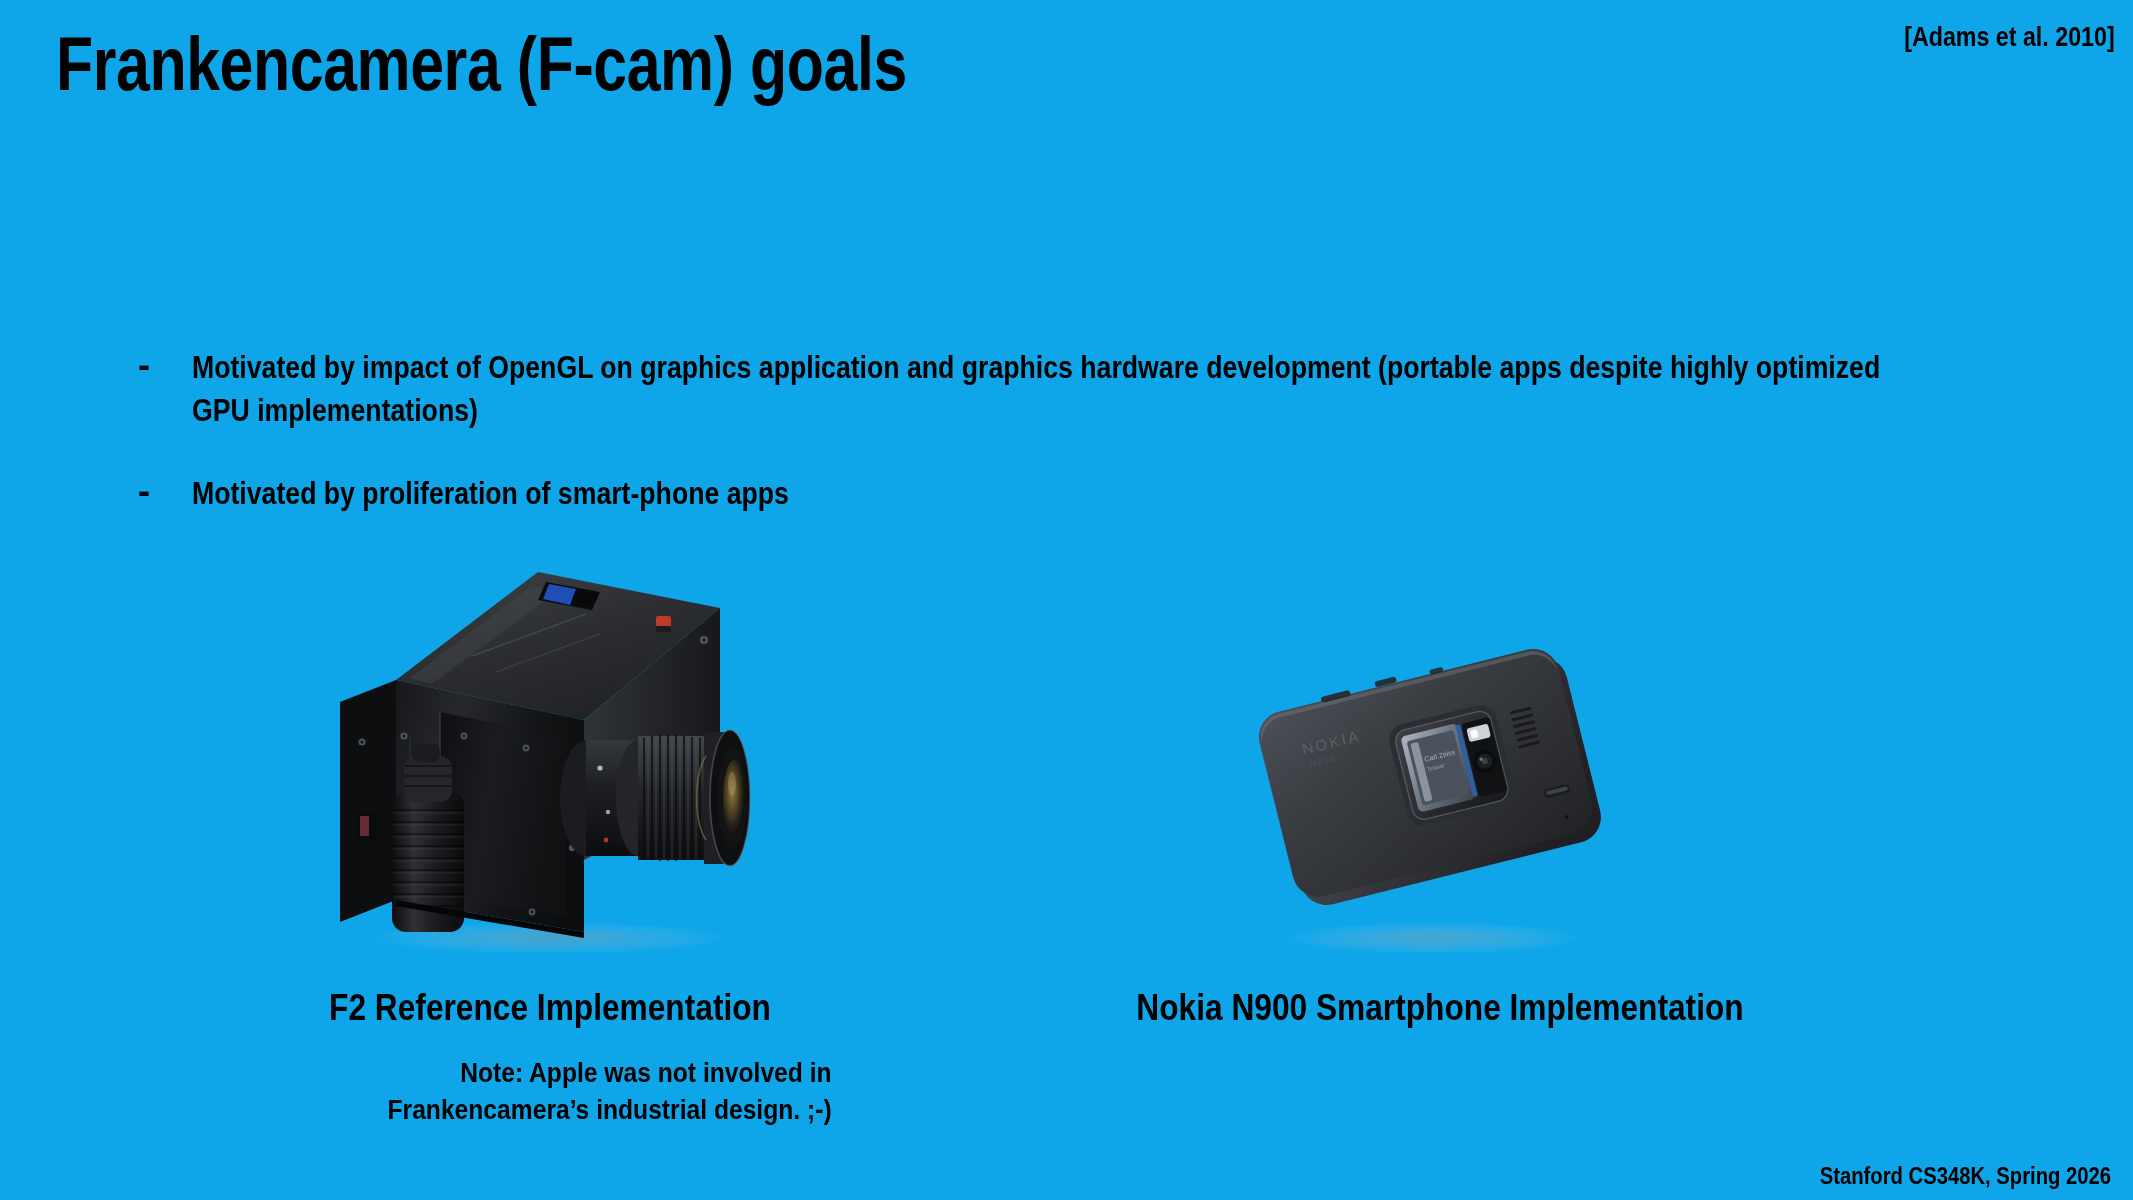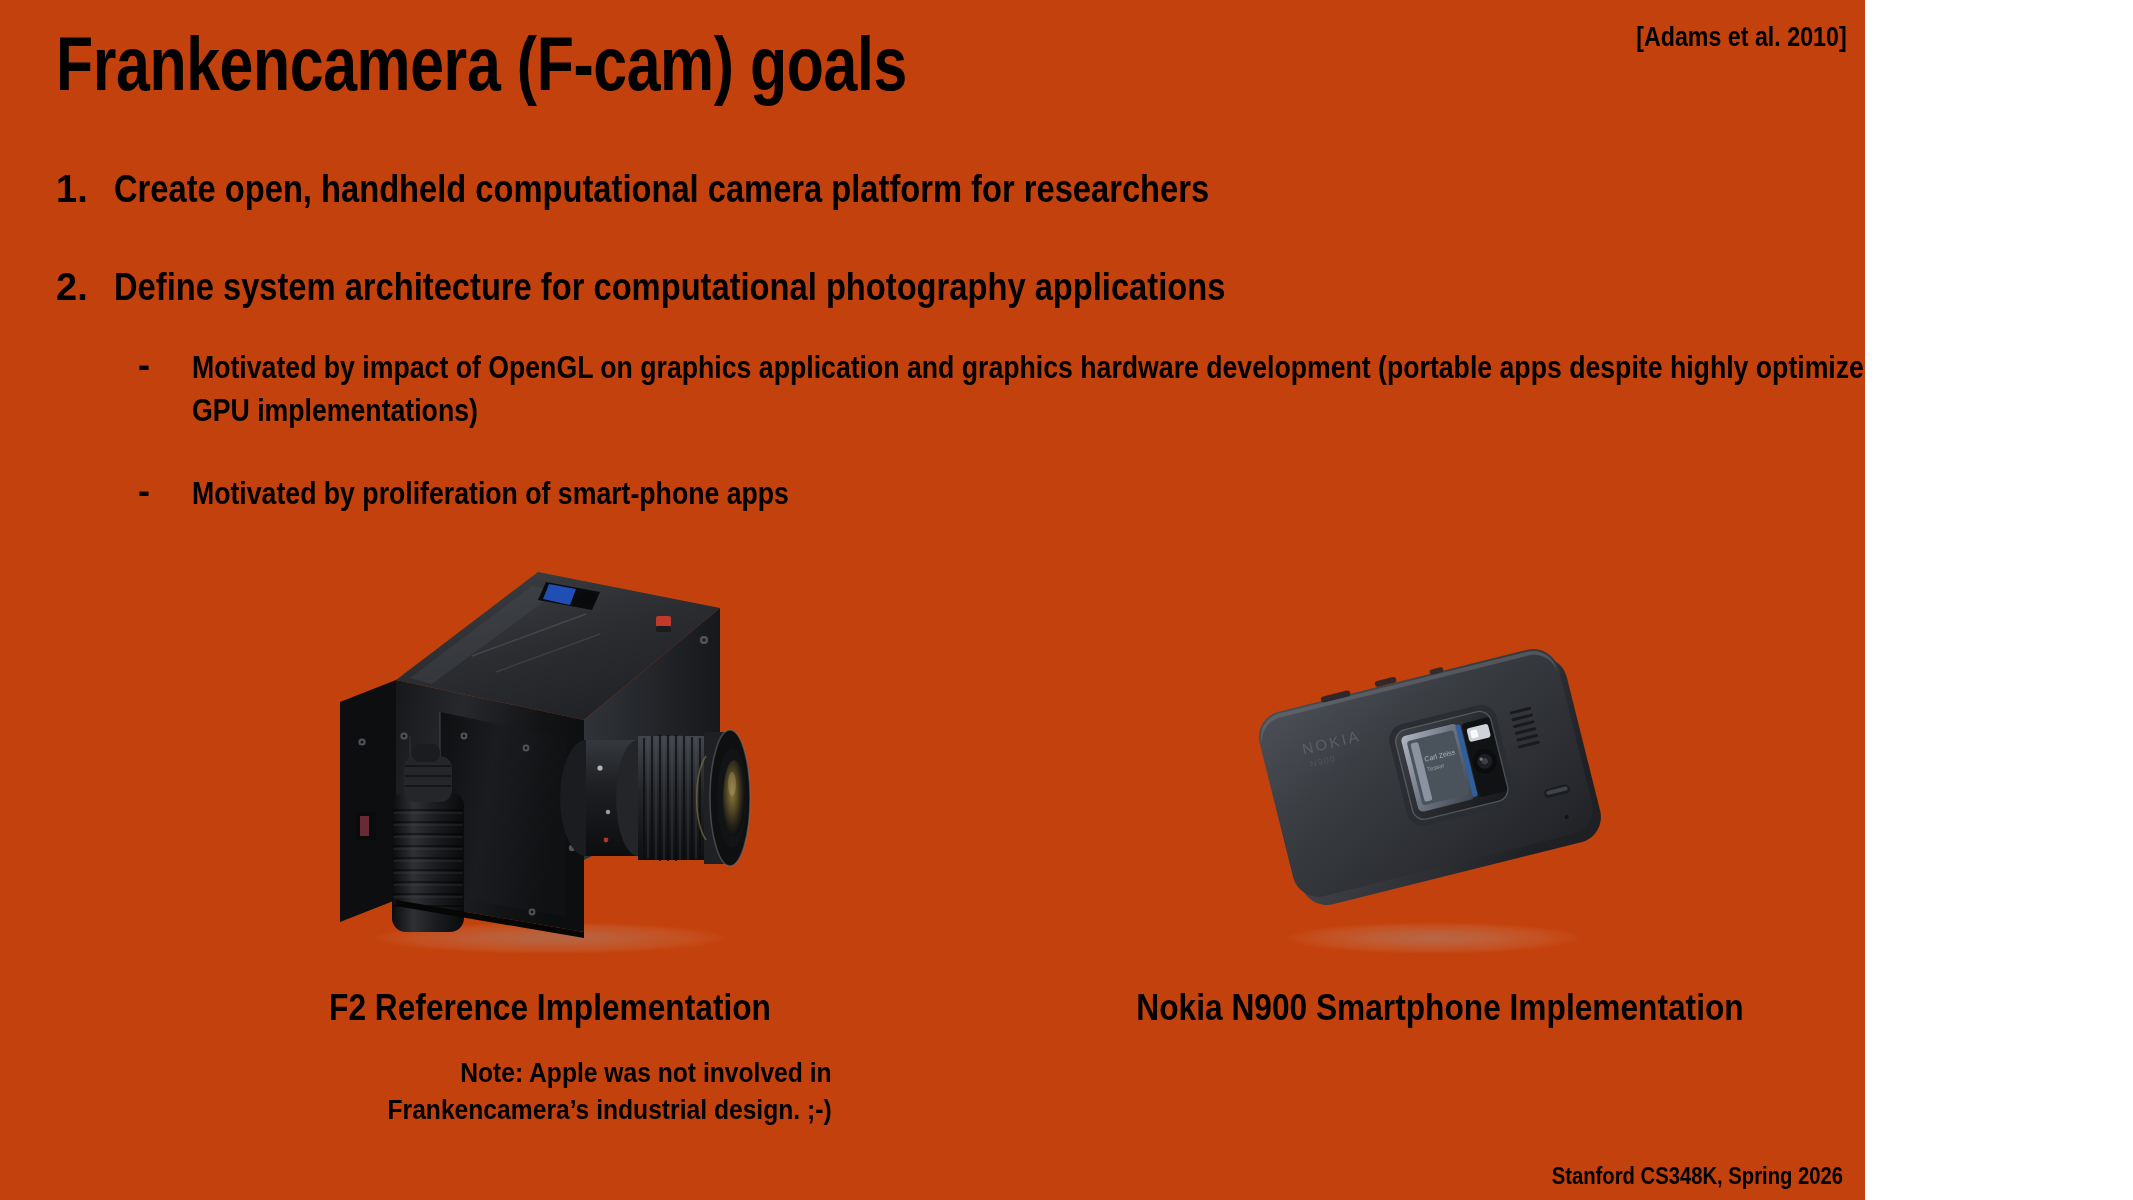--- a/index.html
+++ b/index.html
@@ -7,23 +7,23 @@
     margin: 0;
     padding: 0;
     background: #ffffff;
   }
   body {
     font-family: "Liberation Sans", sans-serif;
     color: #000000;
   }
   #slide {
     position: relative;
-    width: 1865px;
+    width: 2133px;
     height: 1200px;
-    background: #c2410c;
+    background: #0ea5e9;
     overflow: hidden;
   }
 
   
   .cond {
     font-family: "Liberation Sans Narrow", "Liberation Sans", sans-serif;
     font-weight: 700;
     transform-origin: left center;
   }
 
@@ -142,27 +142,21 @@
 </style>
 </head>
 <body>
 
 <div id="slide">
 
   <div id="page-title" class="cond">Frankencamera (F-cam) goals</div>
 
   <div id="citation" class="cond">[Adams et al. 2010]</div>
 
-  <div id="item-1" class="numitem cond">
-    <span class="marker">1.</span><span class="body">Create open, handheld computational camera platform for researchers</span>
-  </div>
-
-  <div id="item-2" class="numitem cond">
-    <span class="marker">2.</span><span class="body">Define system architecture for computational photography applications</span>
-  </div>
+
 
   <div id="sub-1" class="subitem cond">
     <span class="dash">-</span>
     <span class="subbody">Motivated by impact of OpenGL on graphics application and graphics hardware development (portable apps despite highly optimized GPU implementations)</span>
   </div>
 
   <div id="sub-2" class="subitem cond">
     <span class="dash">-</span>
     <span class="subbody">Motivated by proliferation of smart-phone apps</span>
   </div>

